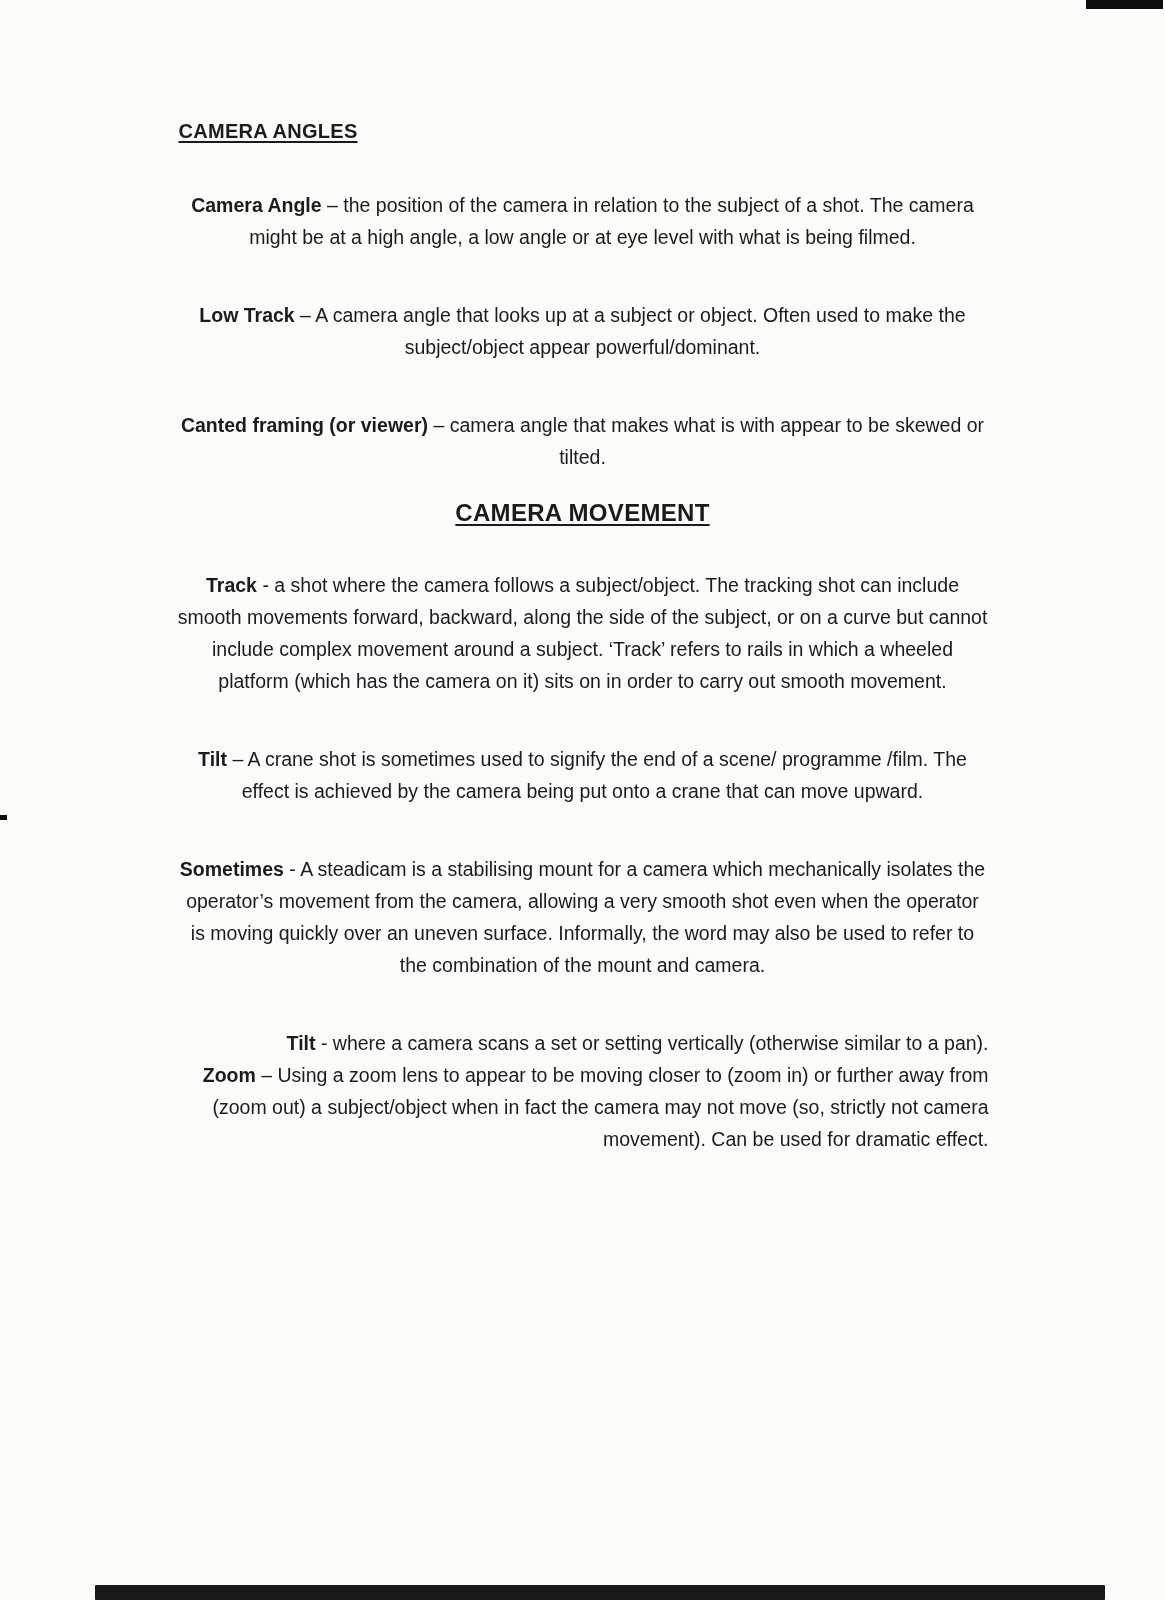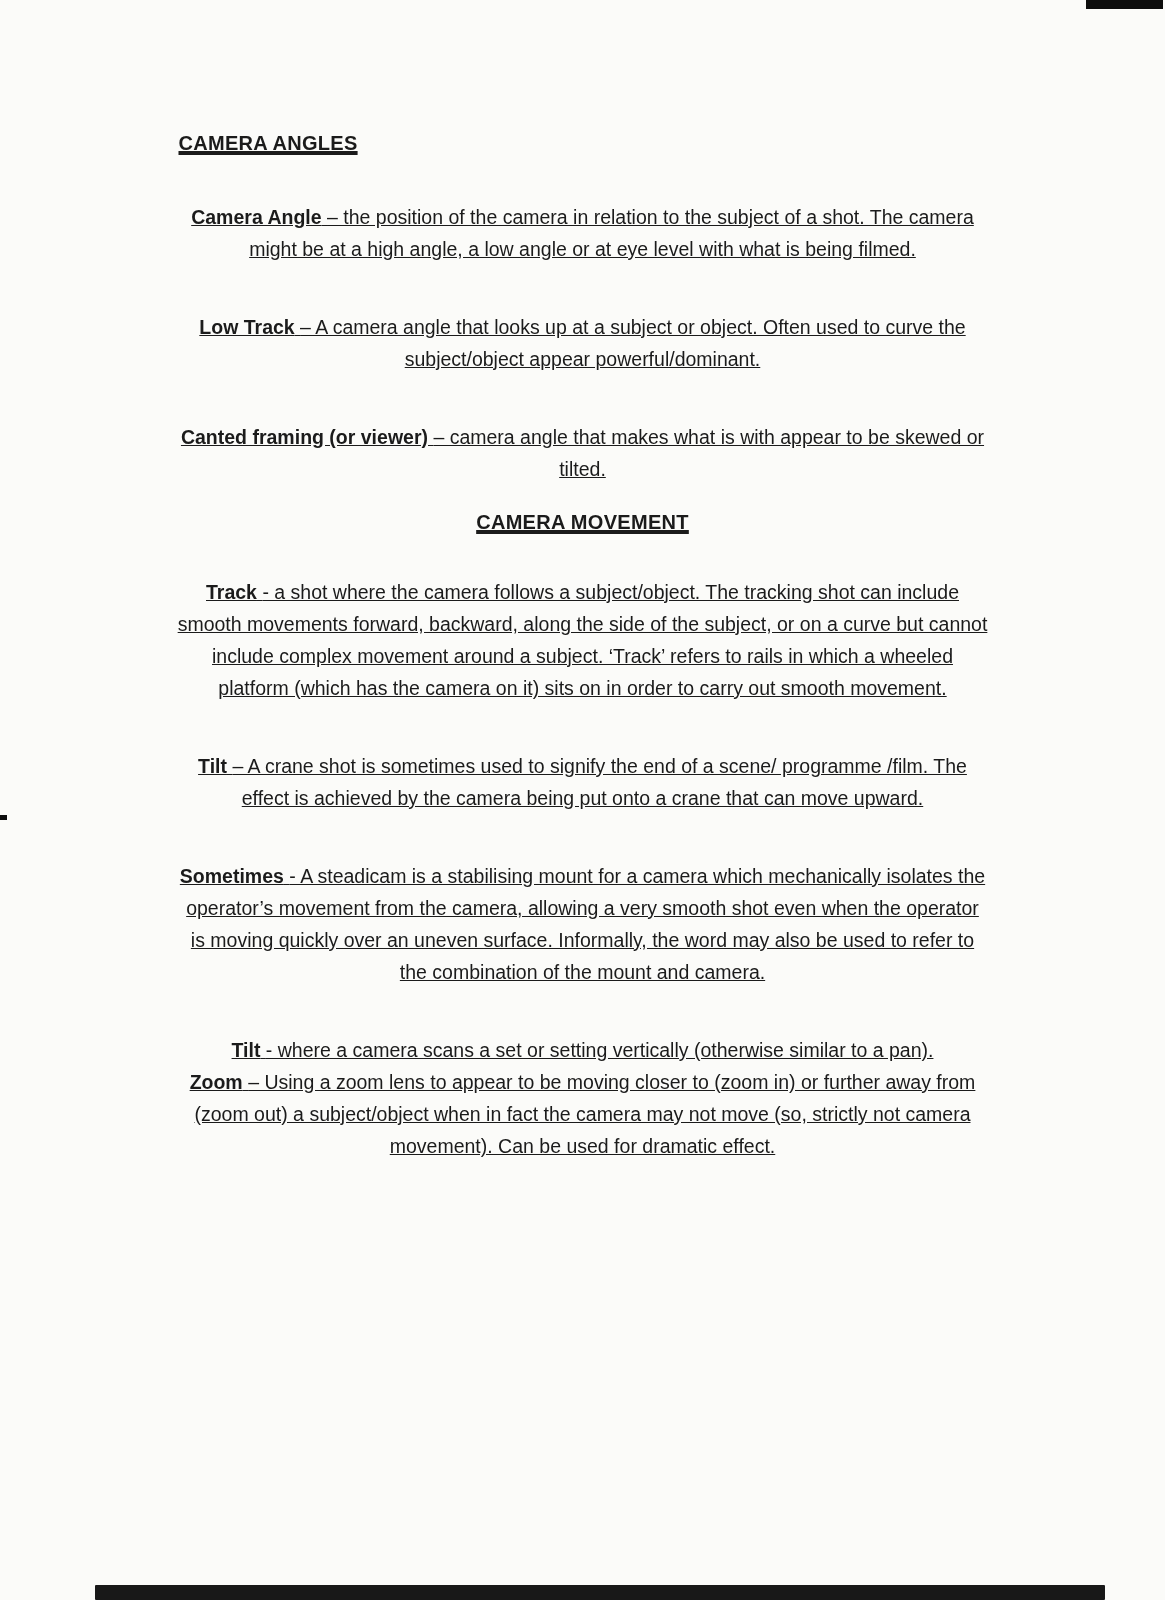--- a/index.html
+++ b/index.html
@@ -10,34 +10,33 @@
     width: 1165px;
     height: 1600px;
     background: #fbfbf9;
     position: relative;
     overflow: hidden;
     font-family: "Liberation Sans", sans-serif;
     color: #1b1b1b;
   }
   .content {
     width: 812px;
-    margin: 12px auto;
+    margin: 0 auto;
     padding-top: 120px;
-    text-decoration: underline;
   }
   h1.doc-title {
     font-size: 20px;
     font-weight: bold;
     text-decoration: underline;
     text-underline-offset: 3px;
     margin: 0 0 46px 2px;
     letter-spacing: 0.3px;
   }
   h2.section-heading {
-    font-size: 20px;
+    font-size: 24px;
     font-weight: bold;
     text-decoration: underline;
     text-underline-offset: 3px;
     text-align: center;
     margin: 0 0 42px 0;
     letter-spacing: 0.3px;
   }
   p.entry {
     font-size: 19.5px;
     line-height: 32px;
@@ -45,20 +44,21 @@
     margin: 0 0 46px 0;
   }
   p.entry strong {
     font-weight: bold;
   }
   p.entry.before-heading {
     margin-bottom: 26px;
   }
   p.entry.tight {
     margin-bottom: 0;
+    text-align: right;
   }
   .artifact {
     position: absolute;
     background: #0d0d0d;
   }
   .artifact.top-right {
     top: 0;
     right: 2px;
     width: 77px;
     height: 9px;
@@ -91,21 +91,21 @@
     <h1 class="doc-title">CAMERA ANGLES</h1>
 
     <p class="entry">
       <strong>Camera Angle</strong>
       <span>– the position of the camera in relation to the subject of a shot. The camera might be at a high angle, a low angle or at eye level with what is being filmed.</span>
     </p>
 
 
     <p class="entry">
       <strong>Low Track</strong>
-      <span>– A camera angle that looks up at a subject or object. Often used to curve the subject/object appear powerful/dominant.</span>
+      <span>– A camera angle that looks up at a subject or object. Often used to make the subject/object appear powerful/dominant.</span>
     </p>
 
     <p class="entry before-heading">
       <strong>Canted framing (or viewer)</strong>
       <span>– camera angle that makes what is with appear to be skewed or tilted.</span>
     </p>
 
     <h2 class="section-heading">CAMERA MOVEMENT</h2>
 
 

